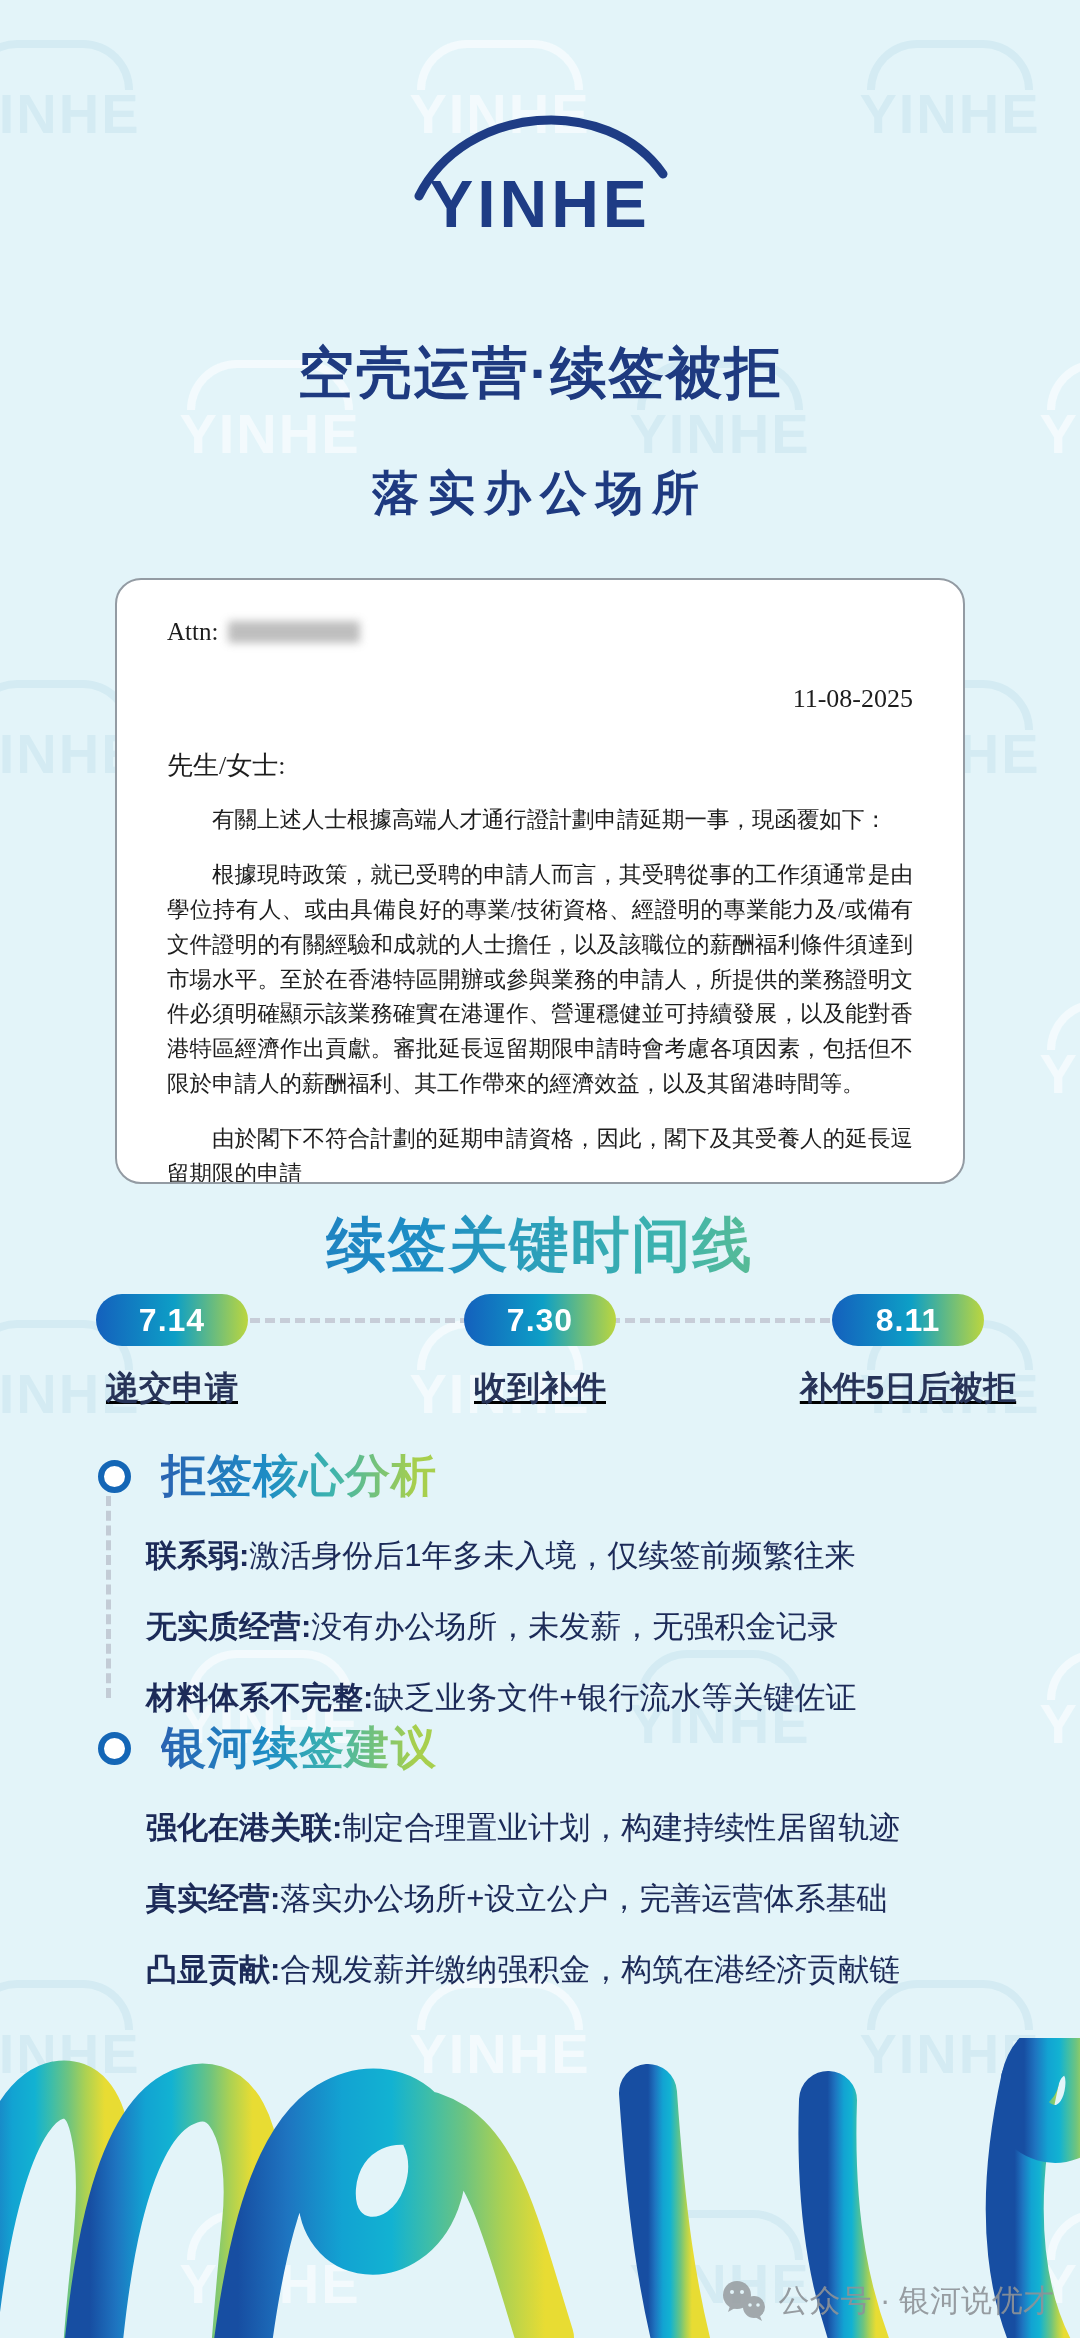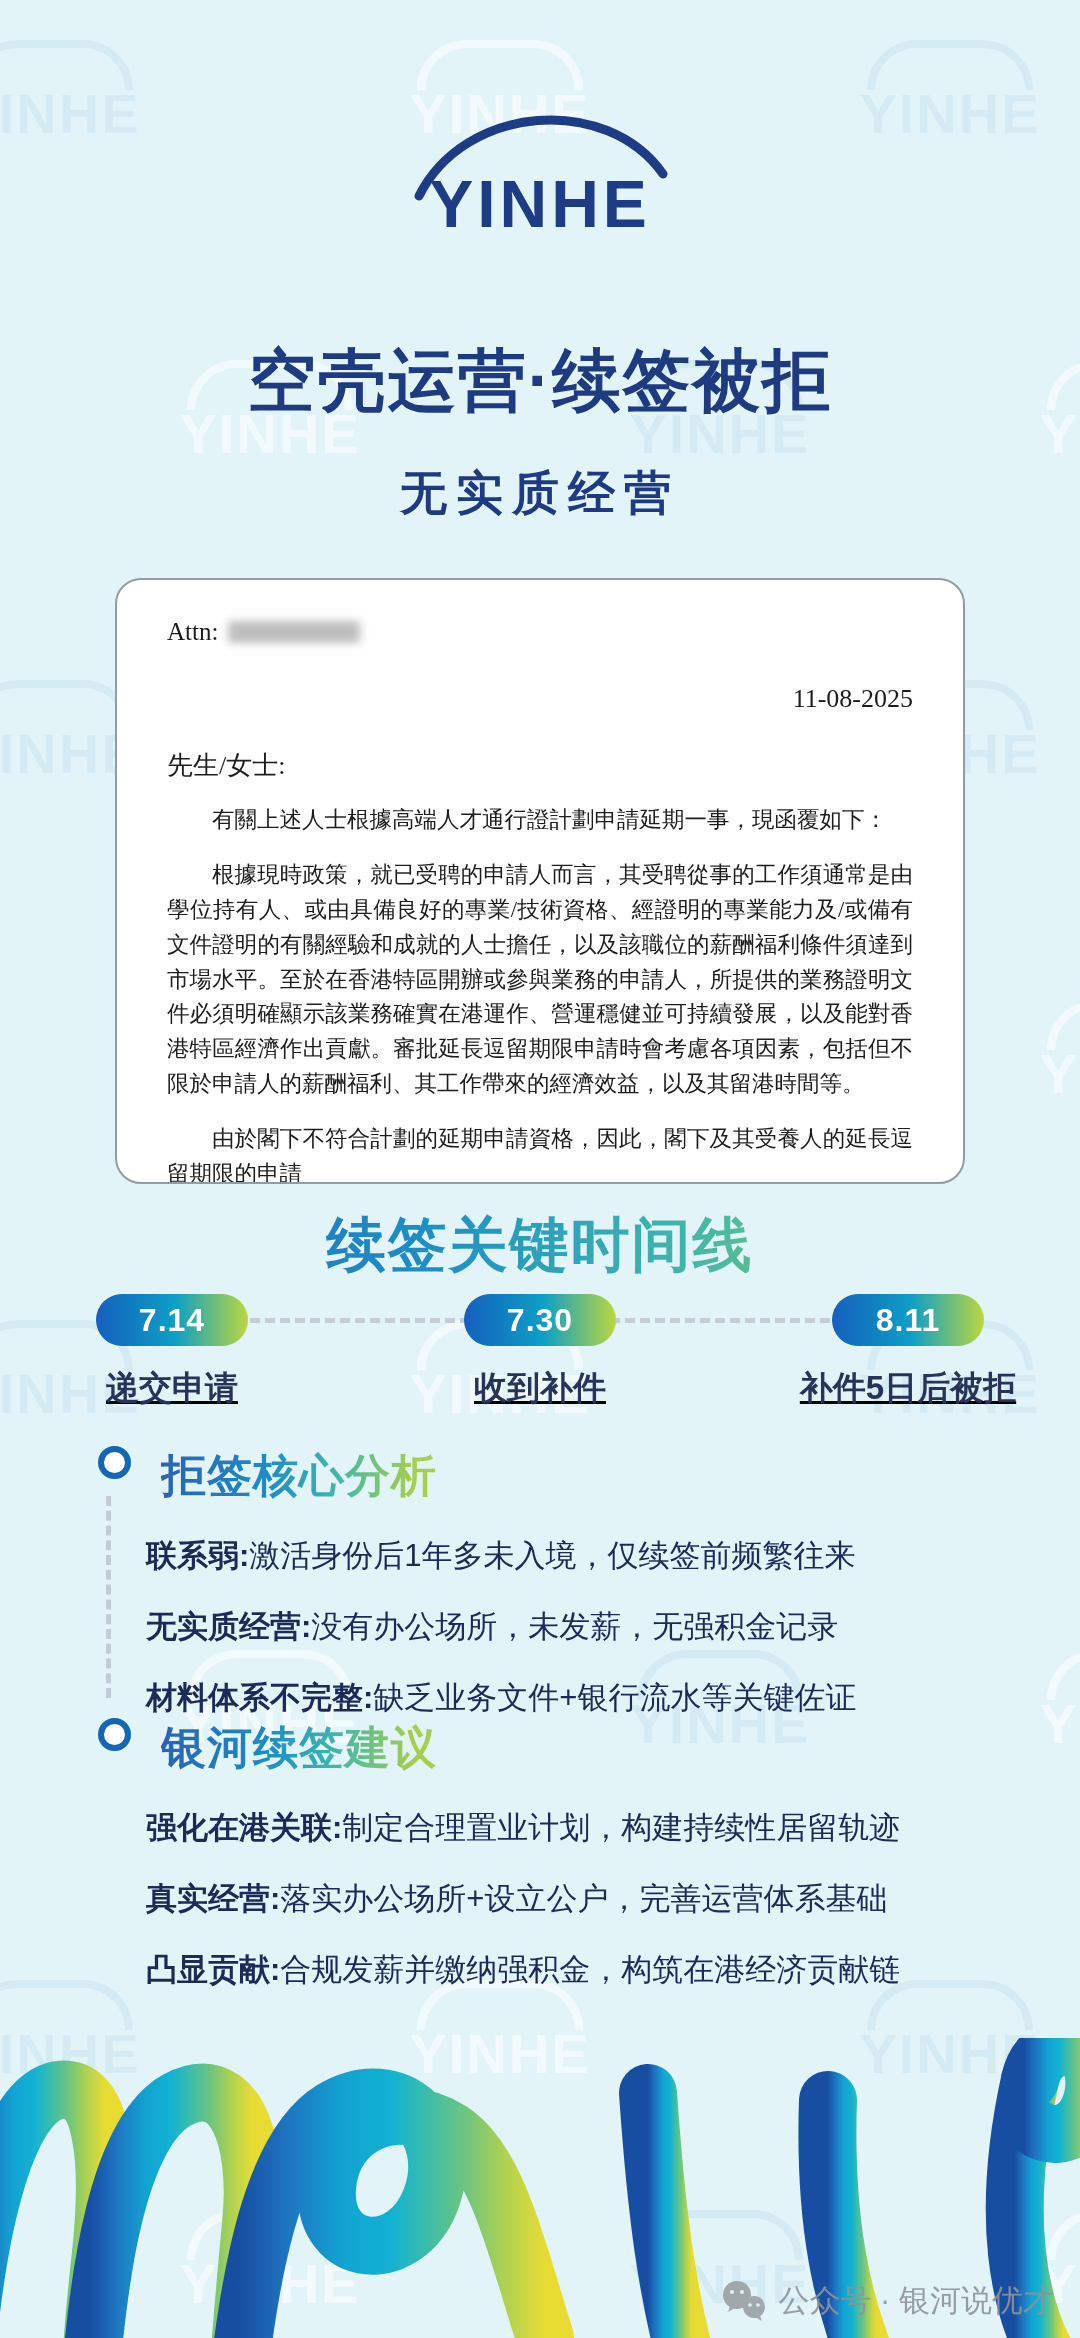--- a/index.html
+++ b/index.html
@@ -11,21 +11,21 @@
       font-weight:800;font-size:56px;letter-spacing:2px;line-height:1;}
   .wm.light{color:#f6fcfe;opacity:.85;}
   .wm .wm-arc{display:block;width:150px;height:42px;margin:0 auto -4px;
       border:8px solid currentColor;border-bottom:none;border-radius:120px 120px 0 0;}
   
   .logo{position:absolute;top:92px;left:0;right:0;text-align:center;z-index:2;color:#1e3c85;}
   .logo svg{display:block;margin:0 auto;}
   .logo-text{display:block;margin-top:-38px;font-size:66px;font-weight:900;letter-spacing:4px;}
   
   .title{position:absolute;top:336px;left:0;right:0;text-align:center;z-index:2;
-         font-size:68px;font-weight:900;color:#1e3a80;letter-spacing:2px;}
+         font-size:56px;font-weight:900;color:#1e3a80;letter-spacing:2px;}
   .subtitle{position:absolute;top:462px;left:0;right:0;text-align:center;z-index:2;
          font-size:47px;font-weight:700;color:#1e3a80;letter-spacing:9px;}
   
   .letter{position:absolute;top:578px;left:115px;width:850px;height:606px;z-index:2;
           background:#ffffff;border:2px solid #939ba3;border-radius:26px;
           box-sizing:border-box;padding:38px 50px 0 50px;overflow:hidden;
           font-family:"Liberation Serif",serif;color:#1d1d1d;}
   .attn-row{display:flex;align-items:center;gap:10px;font-size:25px;}
   .blur{display:inline-block;background:#a9a9a9;filter:blur(4px);border-radius:2px;opacity:.75;}
   .blur.attn{width:132px;height:22px;}
@@ -45,21 +45,21 @@
   .tl-line{position:absolute;top:24px;left:160px;right:160px;border-top:5px dashed #c7cdd8;}
   .tl-item{position:absolute;width:300px;text-align:center;text-decoration:underline;}
   .tl-item.i0{left:22px;} .tl-item.i1{left:390px;} .tl-item.i2{left:758px;}
   .pill{display:inline-block;width:152px;height:52px;border-radius:27px;position:relative;
         background:linear-gradient(90deg,#1460bd 0%,#0d9fc6 52%,#bcd63e 100%);
         color:#fff;font-size:32px;font-weight:800;line-height:52px;letter-spacing:1px;}
   .tl-label{margin-top:20px;font-size:33px;color:#273358;font-weight:600;}
   
   .section{position:absolute;left:98px;width:900px;z-index:2;}
   .sec-analysis{top:1446px;} .sec-suggest{top:1718px;}
-  .sec-head{display:flex;align-items:flex-start;gap:30px;}
+  .sec-head{display:flex;align-items:center;gap:30px;}
   .ring{width:21px;height:21px;border:6px solid #1466b6;border-radius:50%;background:#fff;flex:none;}
   .sec-title{font-size:45px;font-weight:800;letter-spacing:1px;}
   .sec-items{margin:20px 0 0 48px;}
   .sec-item{margin-top:29px;font-size:31px;color:#1c2a58;font-weight:500;white-space:nowrap;}
   .sec-item b{font-weight:800;}
   .dash-v{position:absolute;left:106px;top:1496px;height:202px;border-left:5px dashed #c3ccd6;z-index:1;}
   
   .slogan{position:absolute;top:1988px;left:0;right:0;text-align:center;z-index:2;
           font-size:38px;color:#3d4f68;letter-spacing:17px;font-weight:400;}
   
@@ -100,21 +100,21 @@
     </div>
 
   <div class="logo">
     <svg width="310" height="112" viewBox="0 0 310 112">
       <path d="M34 104 C 80 12 222 2 278 82" fill="none" stroke="#1e3c85" stroke-width="9" stroke-linecap="round"></path>
     </svg>
     <span class="logo-text">YINHE</span>
   </div>
 
   <div class="title">空壳运营·续签被拒</div>
-  <div class="subtitle">无实质经营</div>
+  <div class="subtitle">落实办公场所</div>
 
   <div class="letter">
     <div class="attn-row">
       <span>Attn:</span>
       <span class="blur attn"></span>
     </div>
     <div class="l-date">11-08-2025</div>
     <div class="salut">先生/女士:</div>
     <div class="lp">有關上述人士根據高端人才通行證計劃申請延期一事，現函覆如下：</div>
     <div class="lp">根據現時政策，就已受聘的申請人而言，其受聘從事的工作須通常是由學位持有人、或由具備良好的專業/技術資格、經證明的專業能力及/或備有文件證明的有關經驗和成就的人士擔任，以及該職位的薪酬福利條件須達到市場水平。至於在香港特區開辦或參與業務的申請人，所提供的業務證明文件必須明確顯示該業務確實在港運作、營運穩健並可持續發展，以及能對香港特區經濟作出貢獻。審批延長逗留期限申請時會考慮各項因素，包括但不限於申請人的薪酬福利、其工作帶來的經濟效益，以及其留港時間等。</div>

